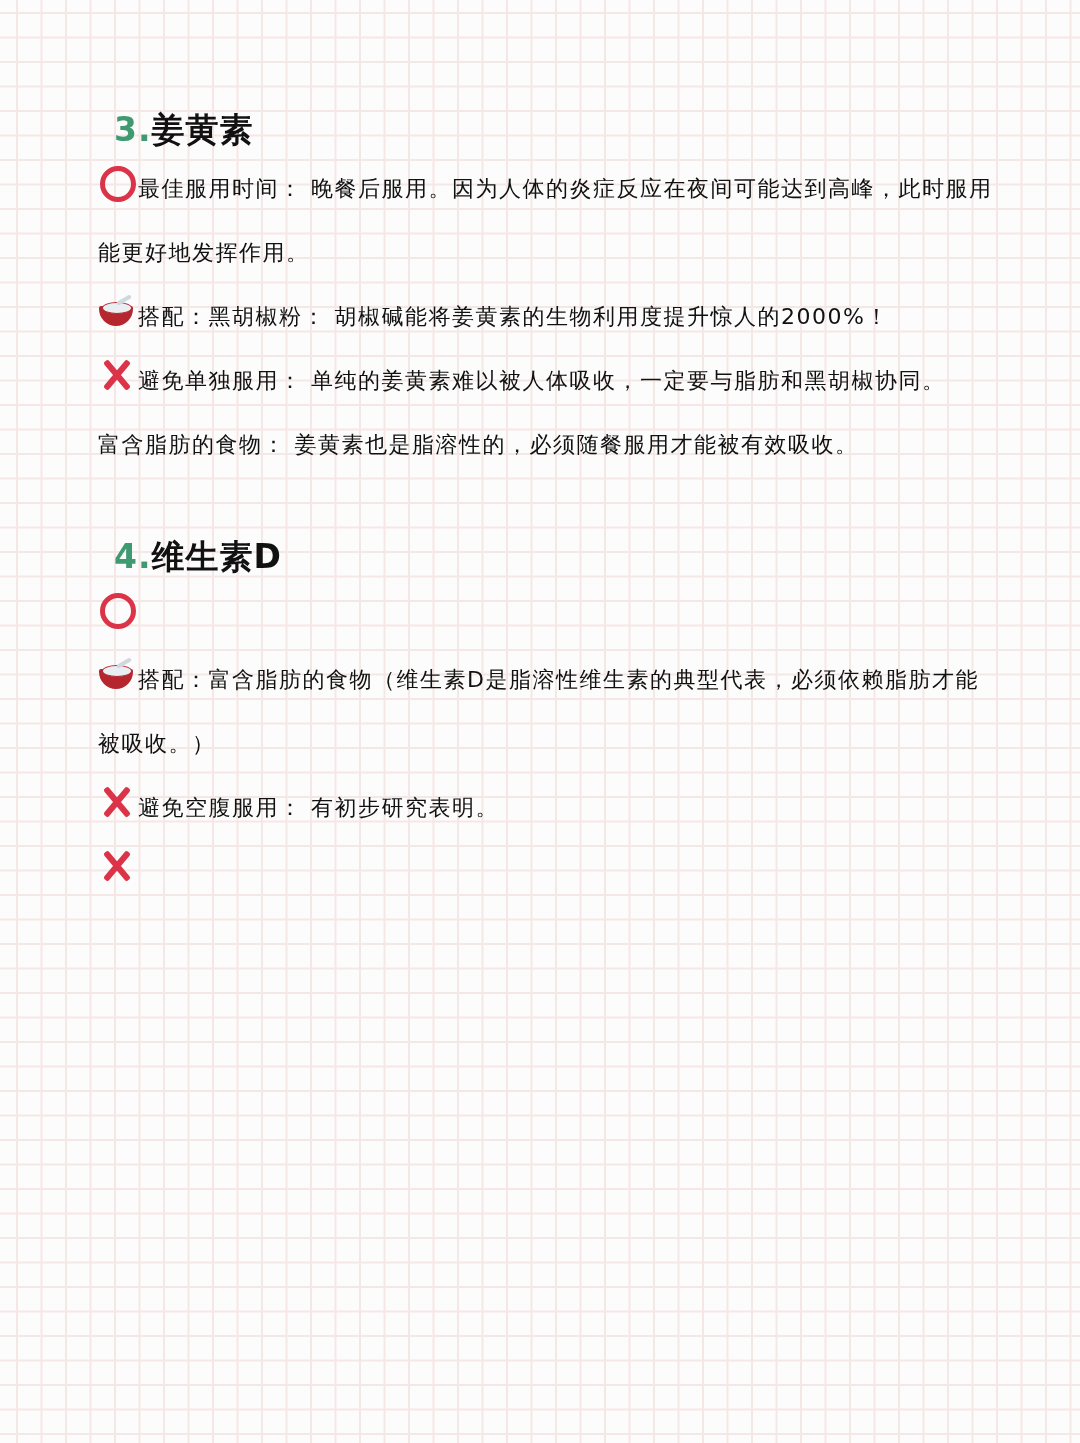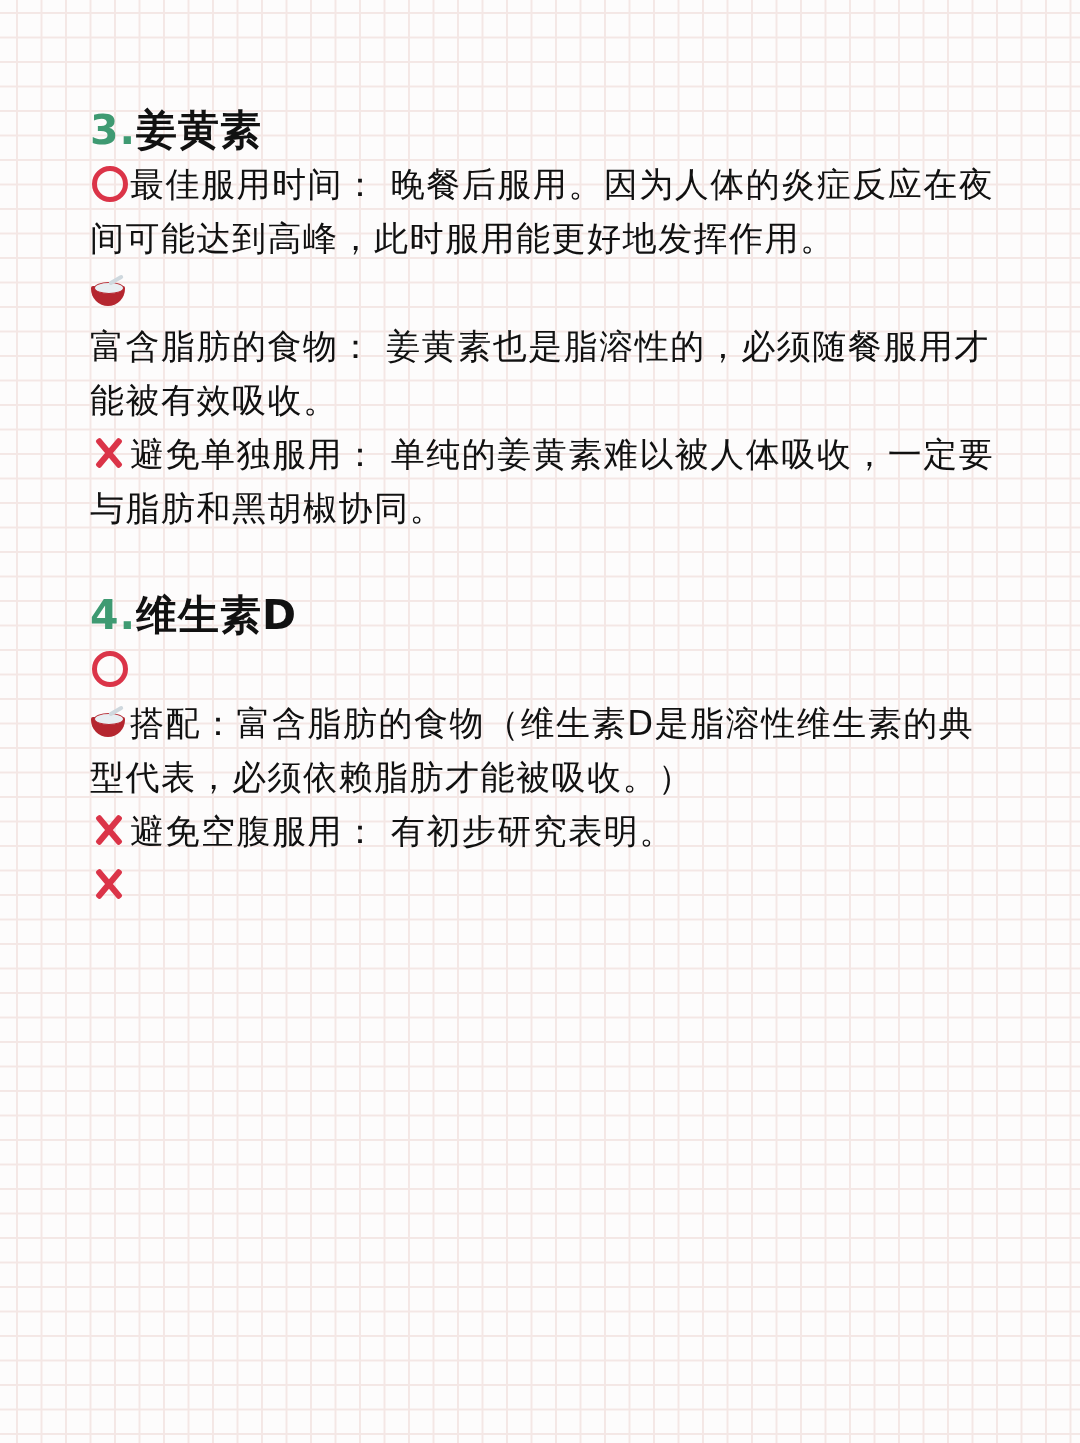--- a/index.html
+++ b/index.html
@@ -11,27 +11,28 @@
       linear-gradient(to bottom, #f4e7e5 1.5px, transparent 1.5px);
     background-size: 24.5px 24.5px;
     background-position: 16px 12px;
     font-family: "DejaVu Sans", "Liberation Sans", sans-serif;
     color: #111;
     position: relative;
   }
   .page { position: absolute; left: 90px; top: 103px; width: 910px; }
   .section { margin-bottom: 53px; }
   .title {
-    font-size: 41px; font-weight: bold; line-height: 54px; height: 54px;
+    font-size: 33px; font-weight: bold; line-height: 54px; height: 54px;
     letter-spacing: 1px;
+    margin-left: 24px;
   }
   .title .num { color: #3f9a72; }
   .line {
-    font-size: 34px; line-height: 54px; letter-spacing: 1.5px;
-    white-space: normal; word-break: break-all;
+    font-size: 22px; line-height: 64px; letter-spacing: 1.5px;
+    white-space: normal; word-break: break-all; margin-left: 8px;
   }
   .ico { display: inline-block; width: 38px; height: 38px; vertical-align: -6px; position: relative; margin-right: 2px; }
   .ico-circle::before {
     content: ""; position: absolute; left: 2px; top: 2px; width: 26px; height: 26px;
     border: 5px solid #db3448; border-radius: 50%;
   }
   .ico-cross::before, .ico-cross::after {
     content: ""; position: absolute; left: 16px; top: 1px; width: 6px; height: 36px;
     background: #db3448; border-radius: 2px;
   }
@@ -65,27 +66,27 @@
 <div class="page">
 
   <div class="section">
     <div class="title">
       <span class="num">3.</span><span>姜黄素</span>
     </div>
     <div class="line">
       <span class="ico ico-circle"></span><span>最佳服用时间： 晚餐后服用。因为人体的炎症反应在夜间可能达到高峰，此时服用能更好地发挥作用。</span>
     </div>
     <div class="line">
-      <span class="ico ico-bowl"><span class="spoon"></span></span>
+      <span class="ico ico-bowl"><span class="spoon"></span></span><span>搭配：黑胡椒粉： 胡椒碱能将姜黄素的生物利用度提升惊人的2000%！</span>
+    </div>
+    <div class="line">
+      <span class="ico ico-cross"></span><span>避免单独服用： 单纯的姜黄素难以被人体吸收，一定要与脂肪和黑胡椒协同。</span>
     </div>
     <div class="line">
       <span>富含脂肪的食物： 姜黄素也是脂溶性的，必须随餐服用才能被有效吸收。</span>
-    </div>
-    <div class="line">
-      <span class="ico ico-cross"></span><span>避免单独服用： 单纯的姜黄素难以被人体吸收，一定要与脂肪和黑胡椒协同。</span>
     </div>
   </div>
 
   <div class="section">
     <div class="title">
       <span class="num">4.</span><span>维生素D</span>
     </div>
     <div class="line">
       <span class="ico ico-circle"></span>
     </div>

